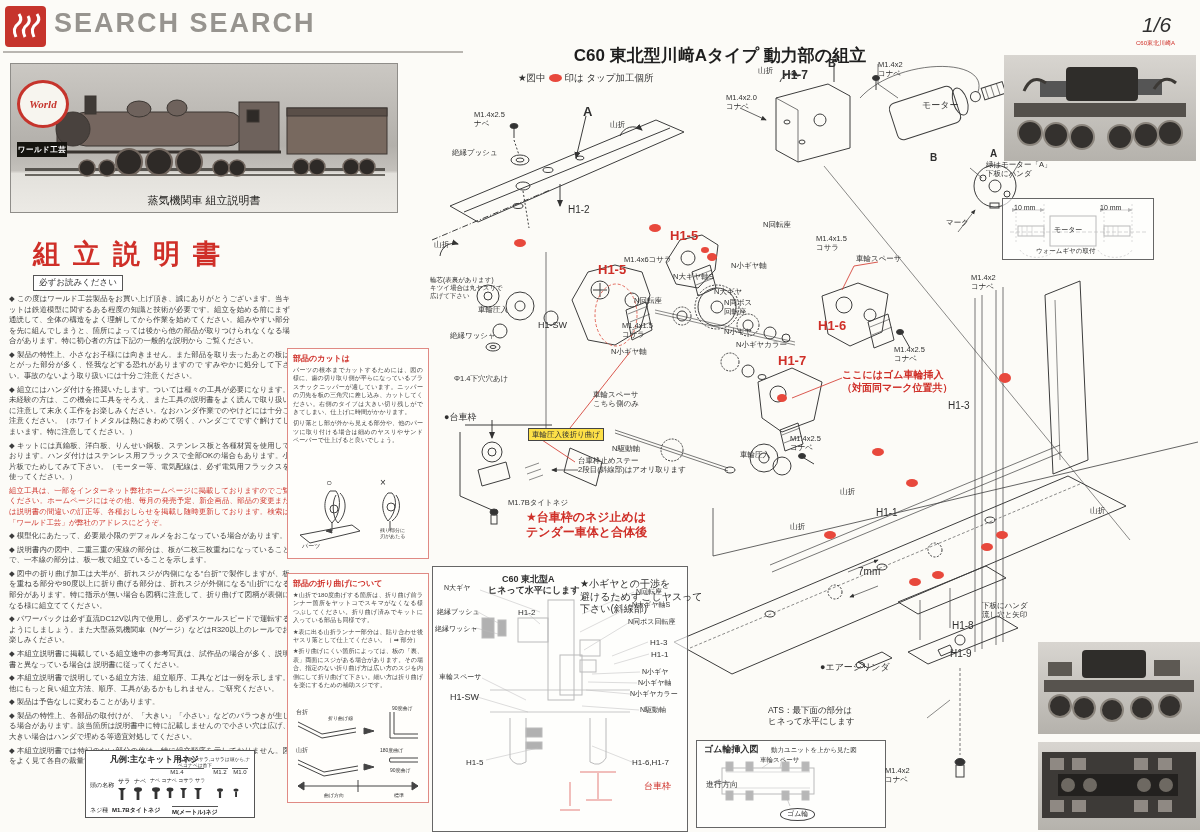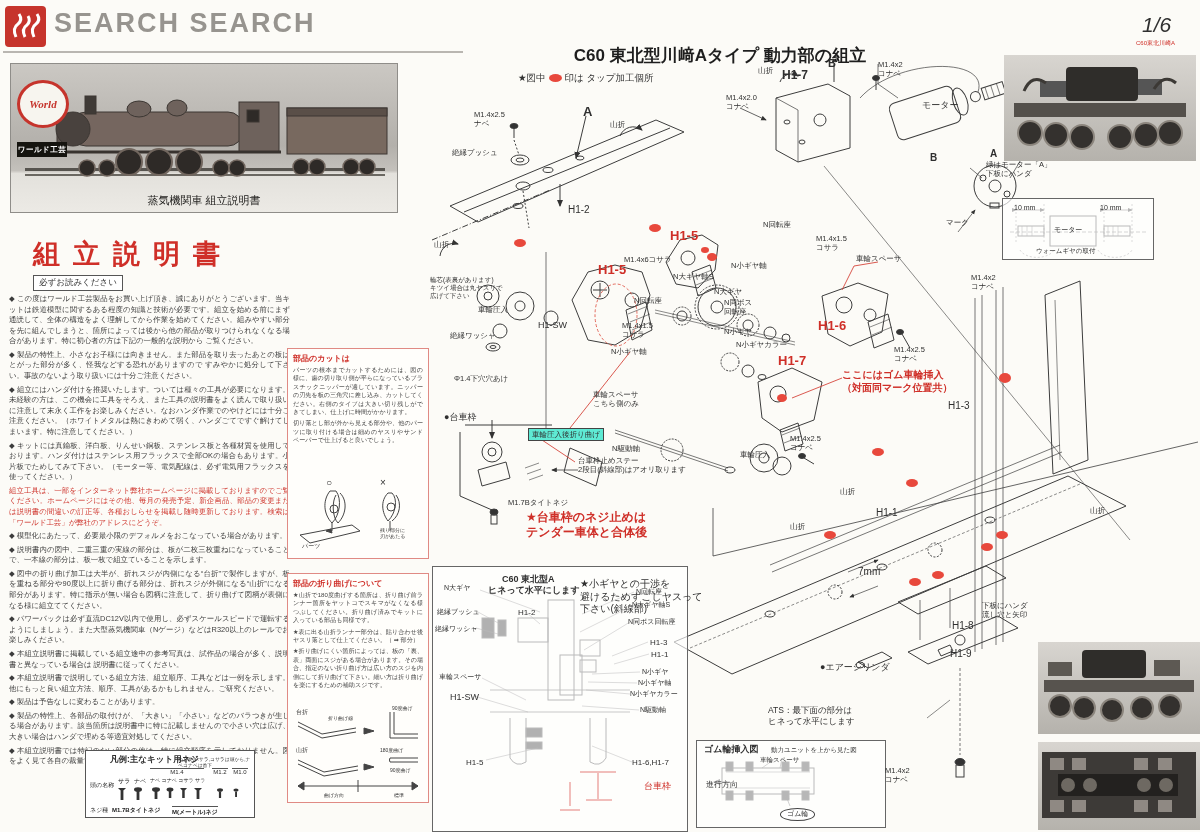--- a/index.html
+++ b/index.html
@@ -37,21 +37,21 @@
 .rbox .ritem{font-size:6.1px;line-height:1.38;color:#444;text-align:justify;margin-bottom:3px}
 .minilbl{position:absolute;font-size:6px;color:#333}
 
 .diagram{position:absolute;left:430px;top:0;width:770px;height:832px}
 .dg-title{position:absolute;left:55px;top:44px;width:470px;text-align:center;font-size:17px;font-weight:bold;color:#1e1e1e}
 .dg-sub{position:absolute;left:88px;top:72px;font-size:9.5px;color:#333}
 .tap-oval{display:inline-block;width:13px;height:8px;background:#e8483c;border-radius:50%;vertical-align:-1px;margin:0 3px}
 .dlabel{position:absolute;font-size:7.5px;line-height:1.25;color:#2f2f2f;white-space:pre-line}
 .dlabel.red{color:#cf2f28}
 .dlabel.bold{font-weight:bold}
-.dlabel.boxed{border:1px solid #444;padding:0 3px;background:#5eead4;line-height:1.5}
+.dlabel.boxed{border:1px solid #444;padding:0 3px;background:#fde047;line-height:1.5}
 .dlabel.oval{border:1px solid #444;border-radius:50%;padding:1px 6px;background:#fff}
 .outline-box{position:absolute;border:1px solid #666;background:rgba(255,255,255,.65)}
 .photo{position:absolute;background:linear-gradient(180deg,#d8d5d0,#b5b2ac)}
 </style>
 </head>
 <body>
 
 <div class="page">
 
   <div class="hs-logo">

